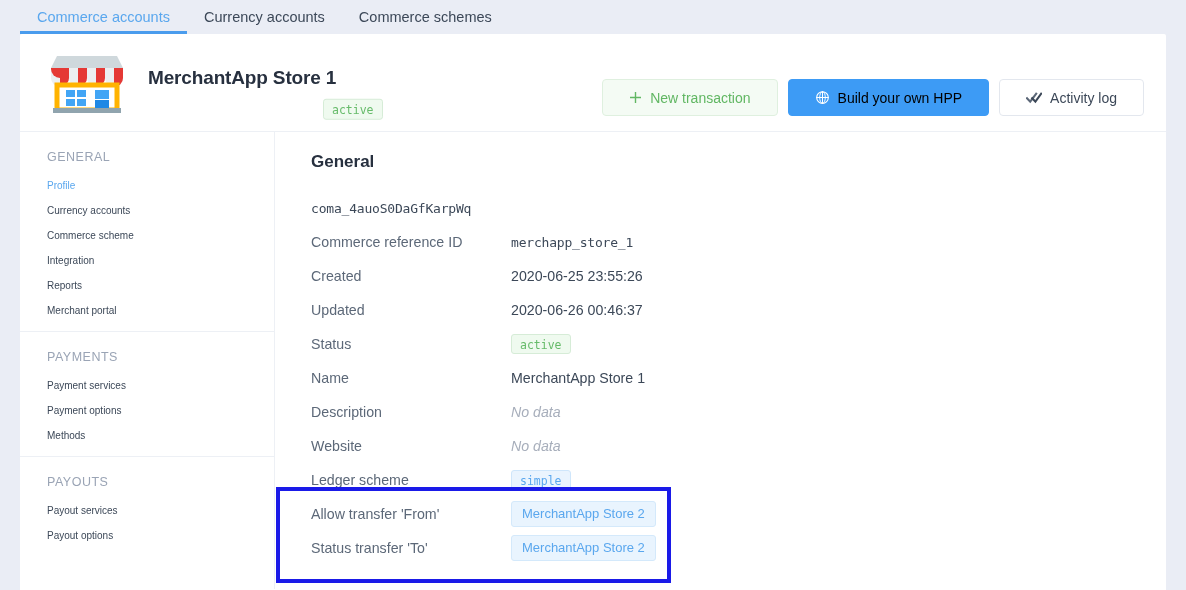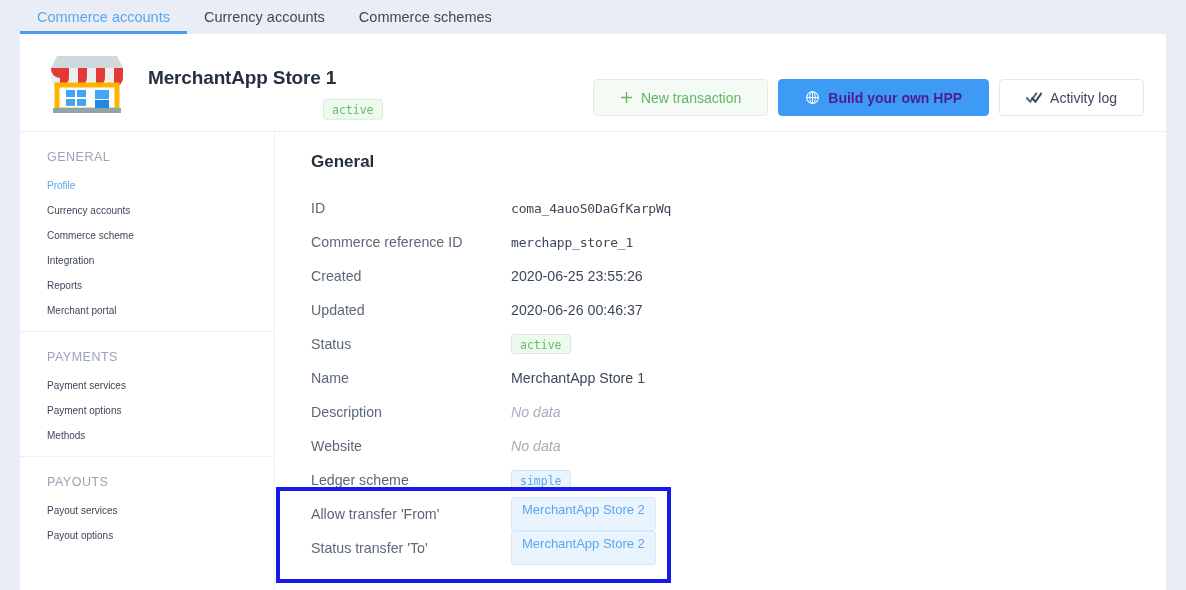--- a/index.html
+++ b/index.html
@@ -137,24 +137,23 @@
     white-space: nowrap;
     border: 1px solid transparent;
     background: #fff;
   }
   .btn-success {
     color: #61b763;
     background: #f4fbf4;
     border-color: #dff0df;
   }
   .btn-primary {
-    color: #4c1d95;
+    color: #000000;
     background: #3d9bf5;
     border-color: #3d9bf5;
-    font-weight: bold;
   }
   .btn-default {
     color: #3c4858;
     background: #ffffff;
     border-color: #e3e7ee;
   }
   .btn .ic { display: flex; align-items: center; }
 
   
   .body {
@@ -225,21 +224,21 @@
     color: #a7aebb;
     font-style: italic;
   }
   .pill {
     display: inline-block;
     font-size: 13px;
     color: #5aa7ee;
     background: #e9f4fe;
     border: 1px solid #d4e9fb;
     border-radius: 3px;
-    padding: 5px 10px 14px 10px;
+    padding: 5px 10px 6px 10px;
     line-height: 1;
     cursor: pointer;
   }
 
   
   .annot-box {
     position: absolute;
     left: 276px;
     top: 487px;
     width: 395px;
@@ -365,21 +364,20 @@
           <div class="side-item">Payout services</div>
           <div class="side-item">Payout options</div>
         </div>
 
       </div>
 
       <div class="main">
         <div class="section-title">General</div>
 
         <div class="row">
-          <div class="row-label">ID</div>
           <div class="row-value mono">coma_4auoS0DaGfKarpWq</div>
         </div>
 
         <div class="row">
           <div class="row-label">Commerce reference ID</div>
           <div class="row-value mono">merchapp_store_1</div>
         </div>
 
         <div class="row">
           <div class="row-label">Created</div>

